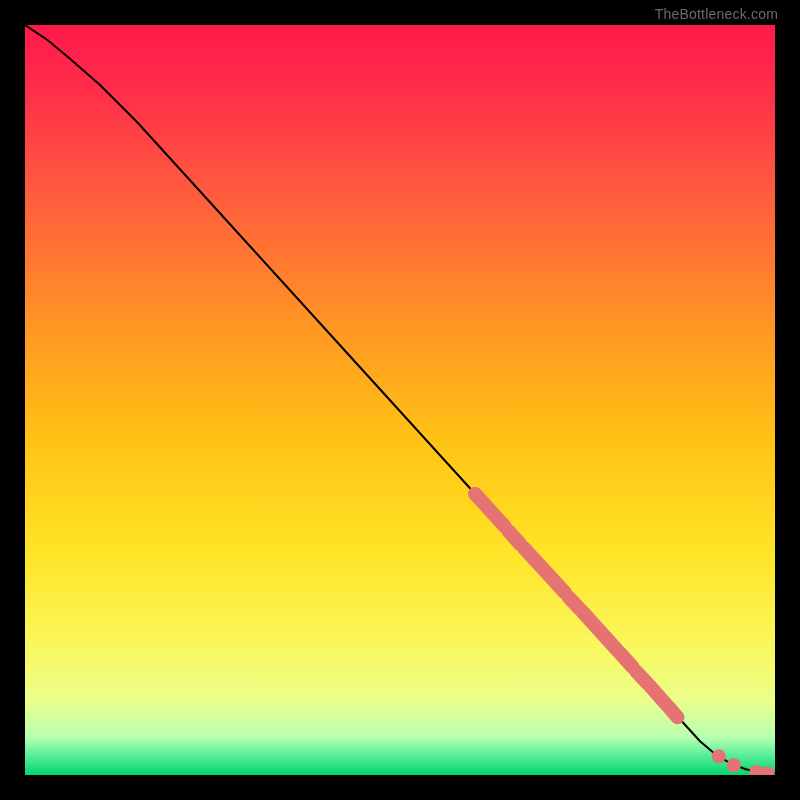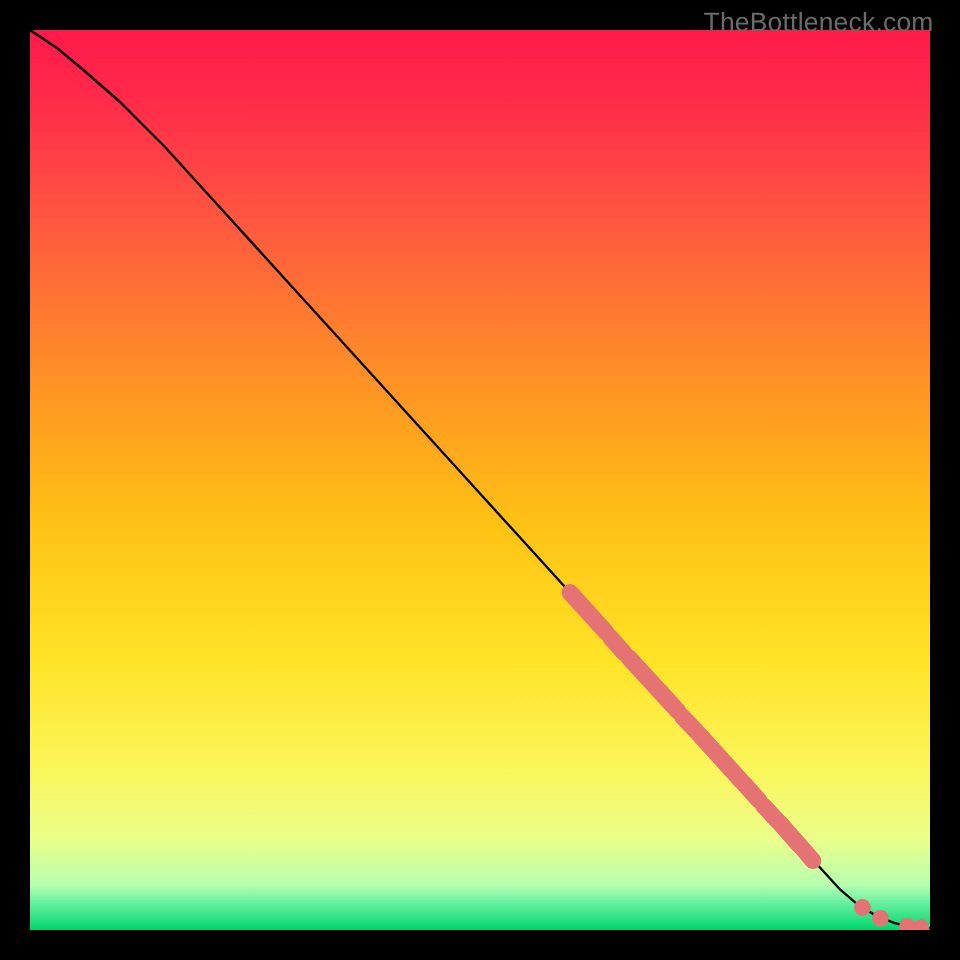--- a/index.html
+++ b/index.html
@@ -15,21 +15,21 @@
     position: relative;
     width: 800px;
     height: 800px;
     background: #000;
   }
   .watermark {
     position: absolute;
     top: 6px;
     right: 22px;
     color: #6b6b6b;
-    font-size: 22px;
+    font-size: 14px;
     font-weight: 400;
     letter-spacing: 0.2px;
     z-index: 5;
   }
   .plot-area {
     position: absolute;
     left: 25px;
     top: 25px;
     width: 750px;
     height: 750px;

